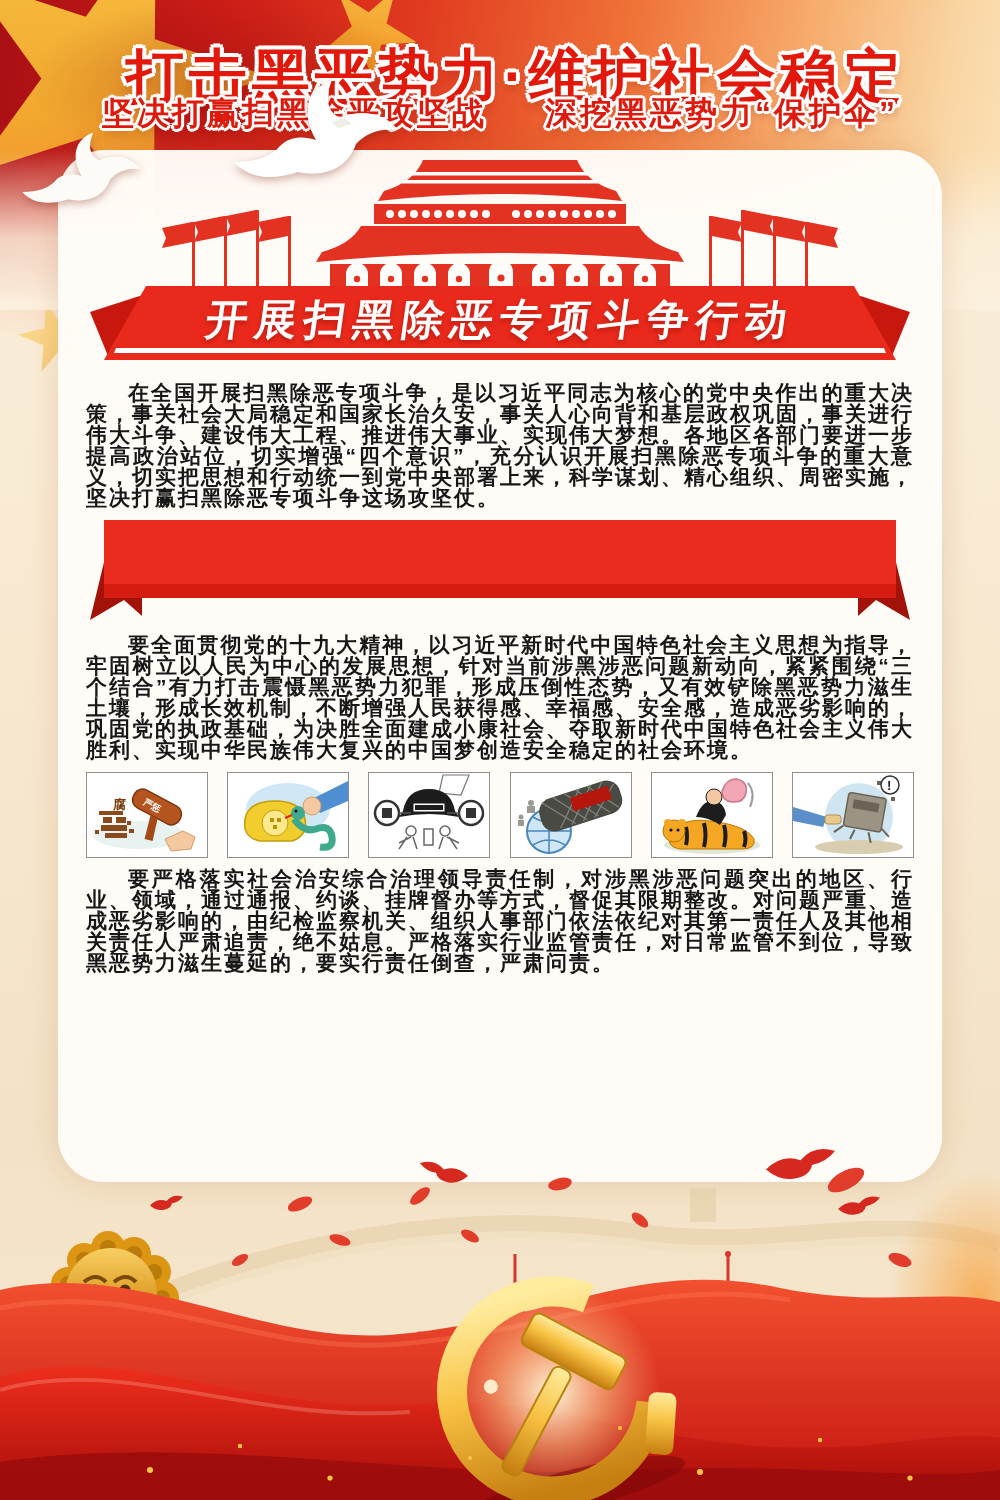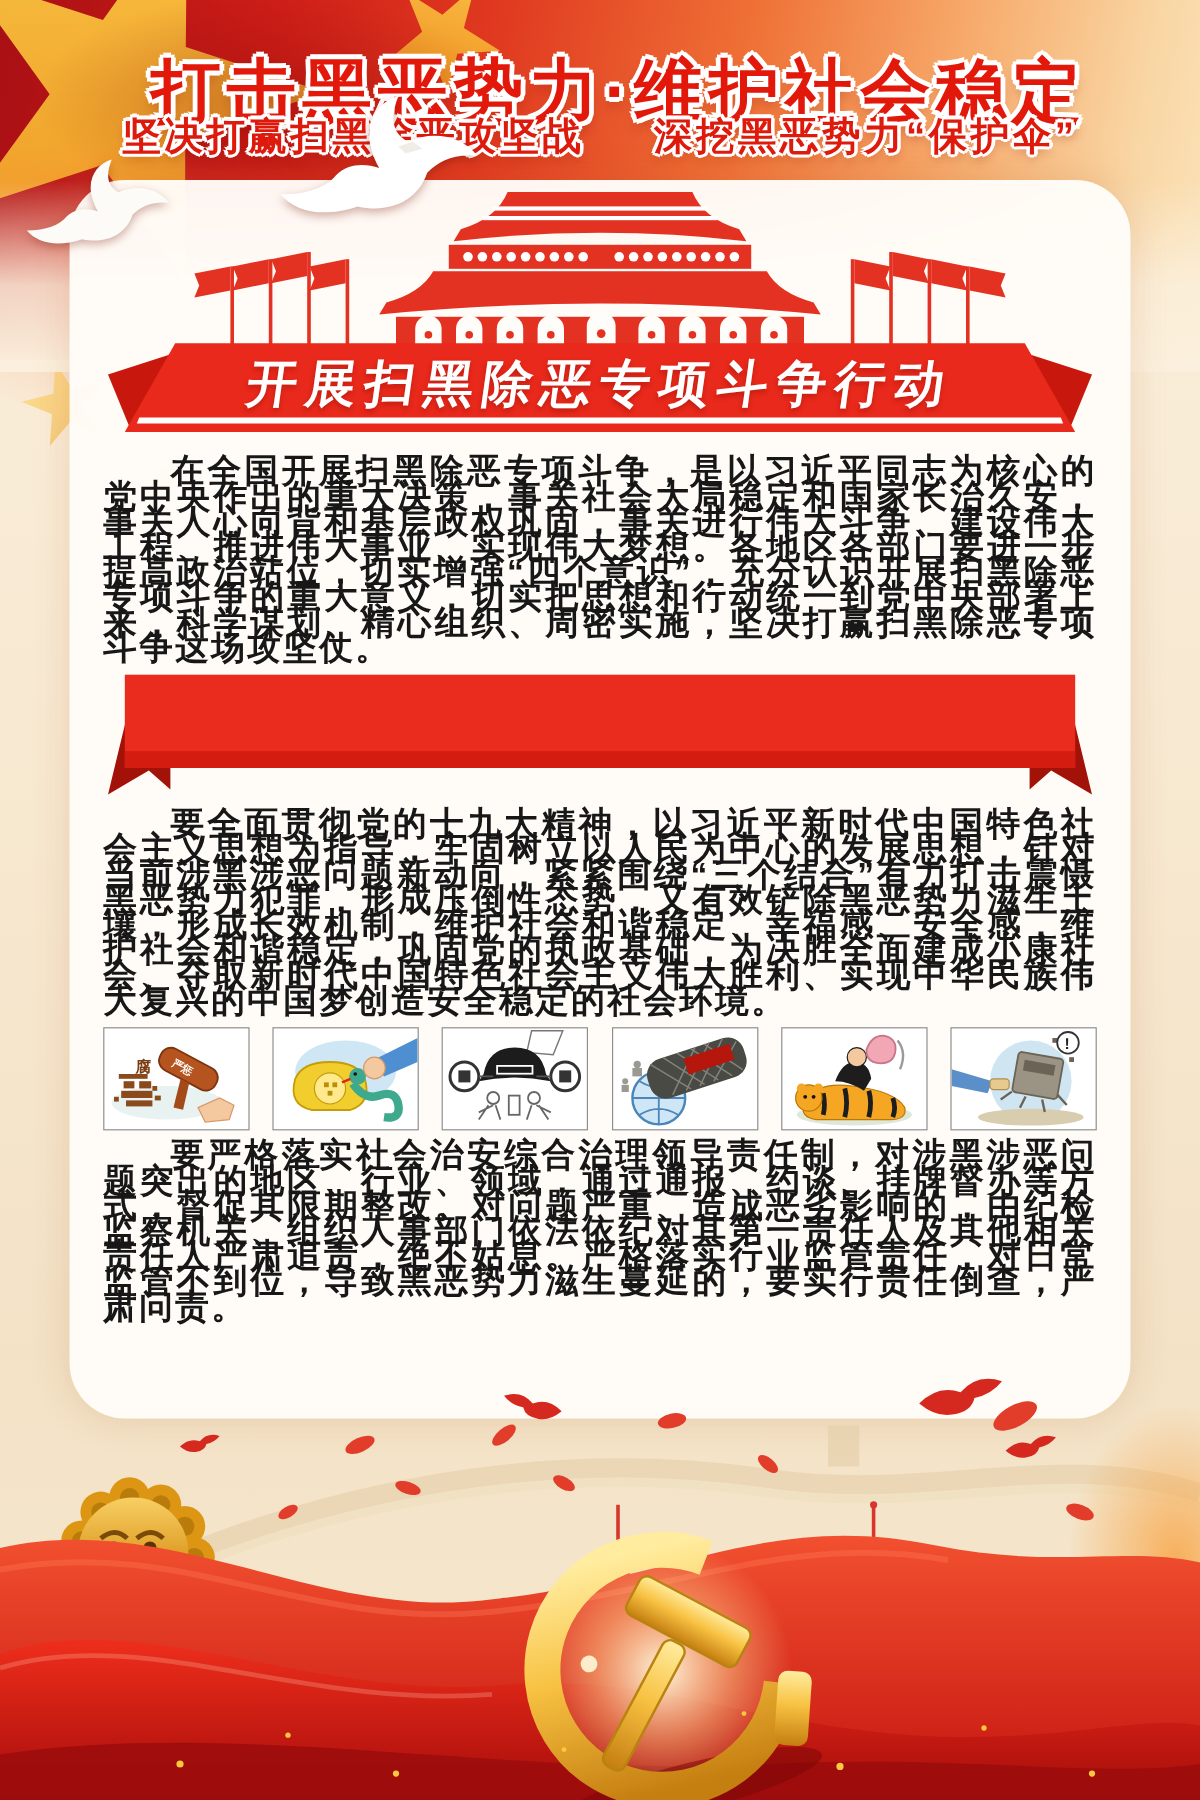--- a/index.html
+++ b/index.html
@@ -42,21 +42,21 @@
   .ribbon-a{height:90px;margin-top:-26px;}
   .ribbon-a .rtext{position:absolute;left:0;top:10px;width:100%;text-align:center;color:#fff;
     font-size:42px;font-weight:900;letter-spacing:7px;transform:skewX(-8deg);
     text-shadow:0 3px 4px rgba(120,10,0,.35);}
   .ribbon-b{height:104px;}
   .ribbon-b.m1{margin-top:12px;}
   .ribbon-b.m2{margin-top:14px;}
   .ribbon-b .rtext{position:absolute;left:0;top:14px;width:100%;text-align:center;color:#fff;
     font-size:44px;font-weight:900;letter-spacing:10px;text-shadow:0 3px 5px rgba(110,8,0,.4);}
   
-  .para{font-size:28px;line-height:21px;font-weight:700;letter-spacing:2px;color:#171717;
+  .para{font-size:21px;line-height:21px;font-weight:700;letter-spacing:2px;color:#171717;
     text-align:justify;text-indent:2em;margin:10px 2px 0 2px;}
   .para.p1{margin-top:10px;}
   .para.p2{margin-top:10px;}
   .para.p3{margin-top:10px;}
   
   .cartoon-row{display:flex;justify-content:space-between;margin:12px 2px 0 2px;}
   .cartoon{width:122px;height:86px;background:#fff;border:1px solid #8f8f8f;box-sizing:border-box;}
   .cartoon svg{display:block;width:100%;height:100%;}
   
   .bottom-art{position:absolute;left:0;bottom:0;width:1000px;height:360px;z-index:3;}
@@ -188,21 +188,21 @@
 
     <div class="ribbon ribbon-b m1">
       <svg viewBox="0 0 820 104" width="820" height="104">
         <polygon points="16,34 0,100 34,80 52,96 52,74 16,74" fill="#a31209"></polygon>
         <polygon points="804,34 820,100 786,80 768,96 768,74 804,74" fill="#a31209"></polygon>
         <rect x="14" y="0" width="792" height="78" fill="#ea2c1e"></rect>
         <rect x="14" y="64" width="792" height="14" fill="#d51c10"></rect>
       </svg>
     </div>
 
-    <p class="para p2">要全面贯彻党的十九大精神，以习近平新时代中国特色社会主义思想为指导，牢固树立以人民为中心的发展思想，针对当前涉黑涉恶问题新动向，紧紧围绕“三个结合”有力打击震慑黑恶势力犯罪，形成压倒性态势，又有效铲除黑恶势力滋生土壤，形成长效机制，维护社会和谐稳定、幸福感、安全感，维护社会和谐稳定，巩固党的执政基础，为决胜全面建成小康社会、夺取新时代中国特色社会主义伟大胜利、实现中华民族伟大复兴的中国梦创造安全稳定的社会环境。</p>
+    <p class="para p2">要全面贯彻党的十九大精神，以习近平新时代中国特色社会主义思想为指导，牢固树立以人民为中心的发展思想，针对当前涉黑涉恶问题新动向，紧紧围绕“三个结合”有力打击震慑黑恶势力犯罪，形成压倒性态势，又有效铲除黑恶势力滋生土壤，形成长效机制，不断增强人民获得感、幸福感、安全感，造成恶劣影响的，巩固党的执政基础，为决胜全面建成小康社会、夺取新时代中国特色社会主义伟大胜利、实现中华民族伟大复兴的中国梦创造安全稳定的社会环境。</p>
 
     <div class="cartoon-row">
       <div class="cartoon">
         <svg viewBox="0 0 120 84">
           <ellipse cx="52" cy="62" rx="46" ry="14" fill="#e8f2f0"></ellipse>
           <g fill="#8a4a1c">
             <rect x="14" y="52" width="26" height="6"></rect>
               <rect x="16" y="44" width="9" height="6"></rect>
               <rect x="29" y="44" width="10" height="6"></rect>
             <rect x="18" y="60" width="22" height="5"></rect>

